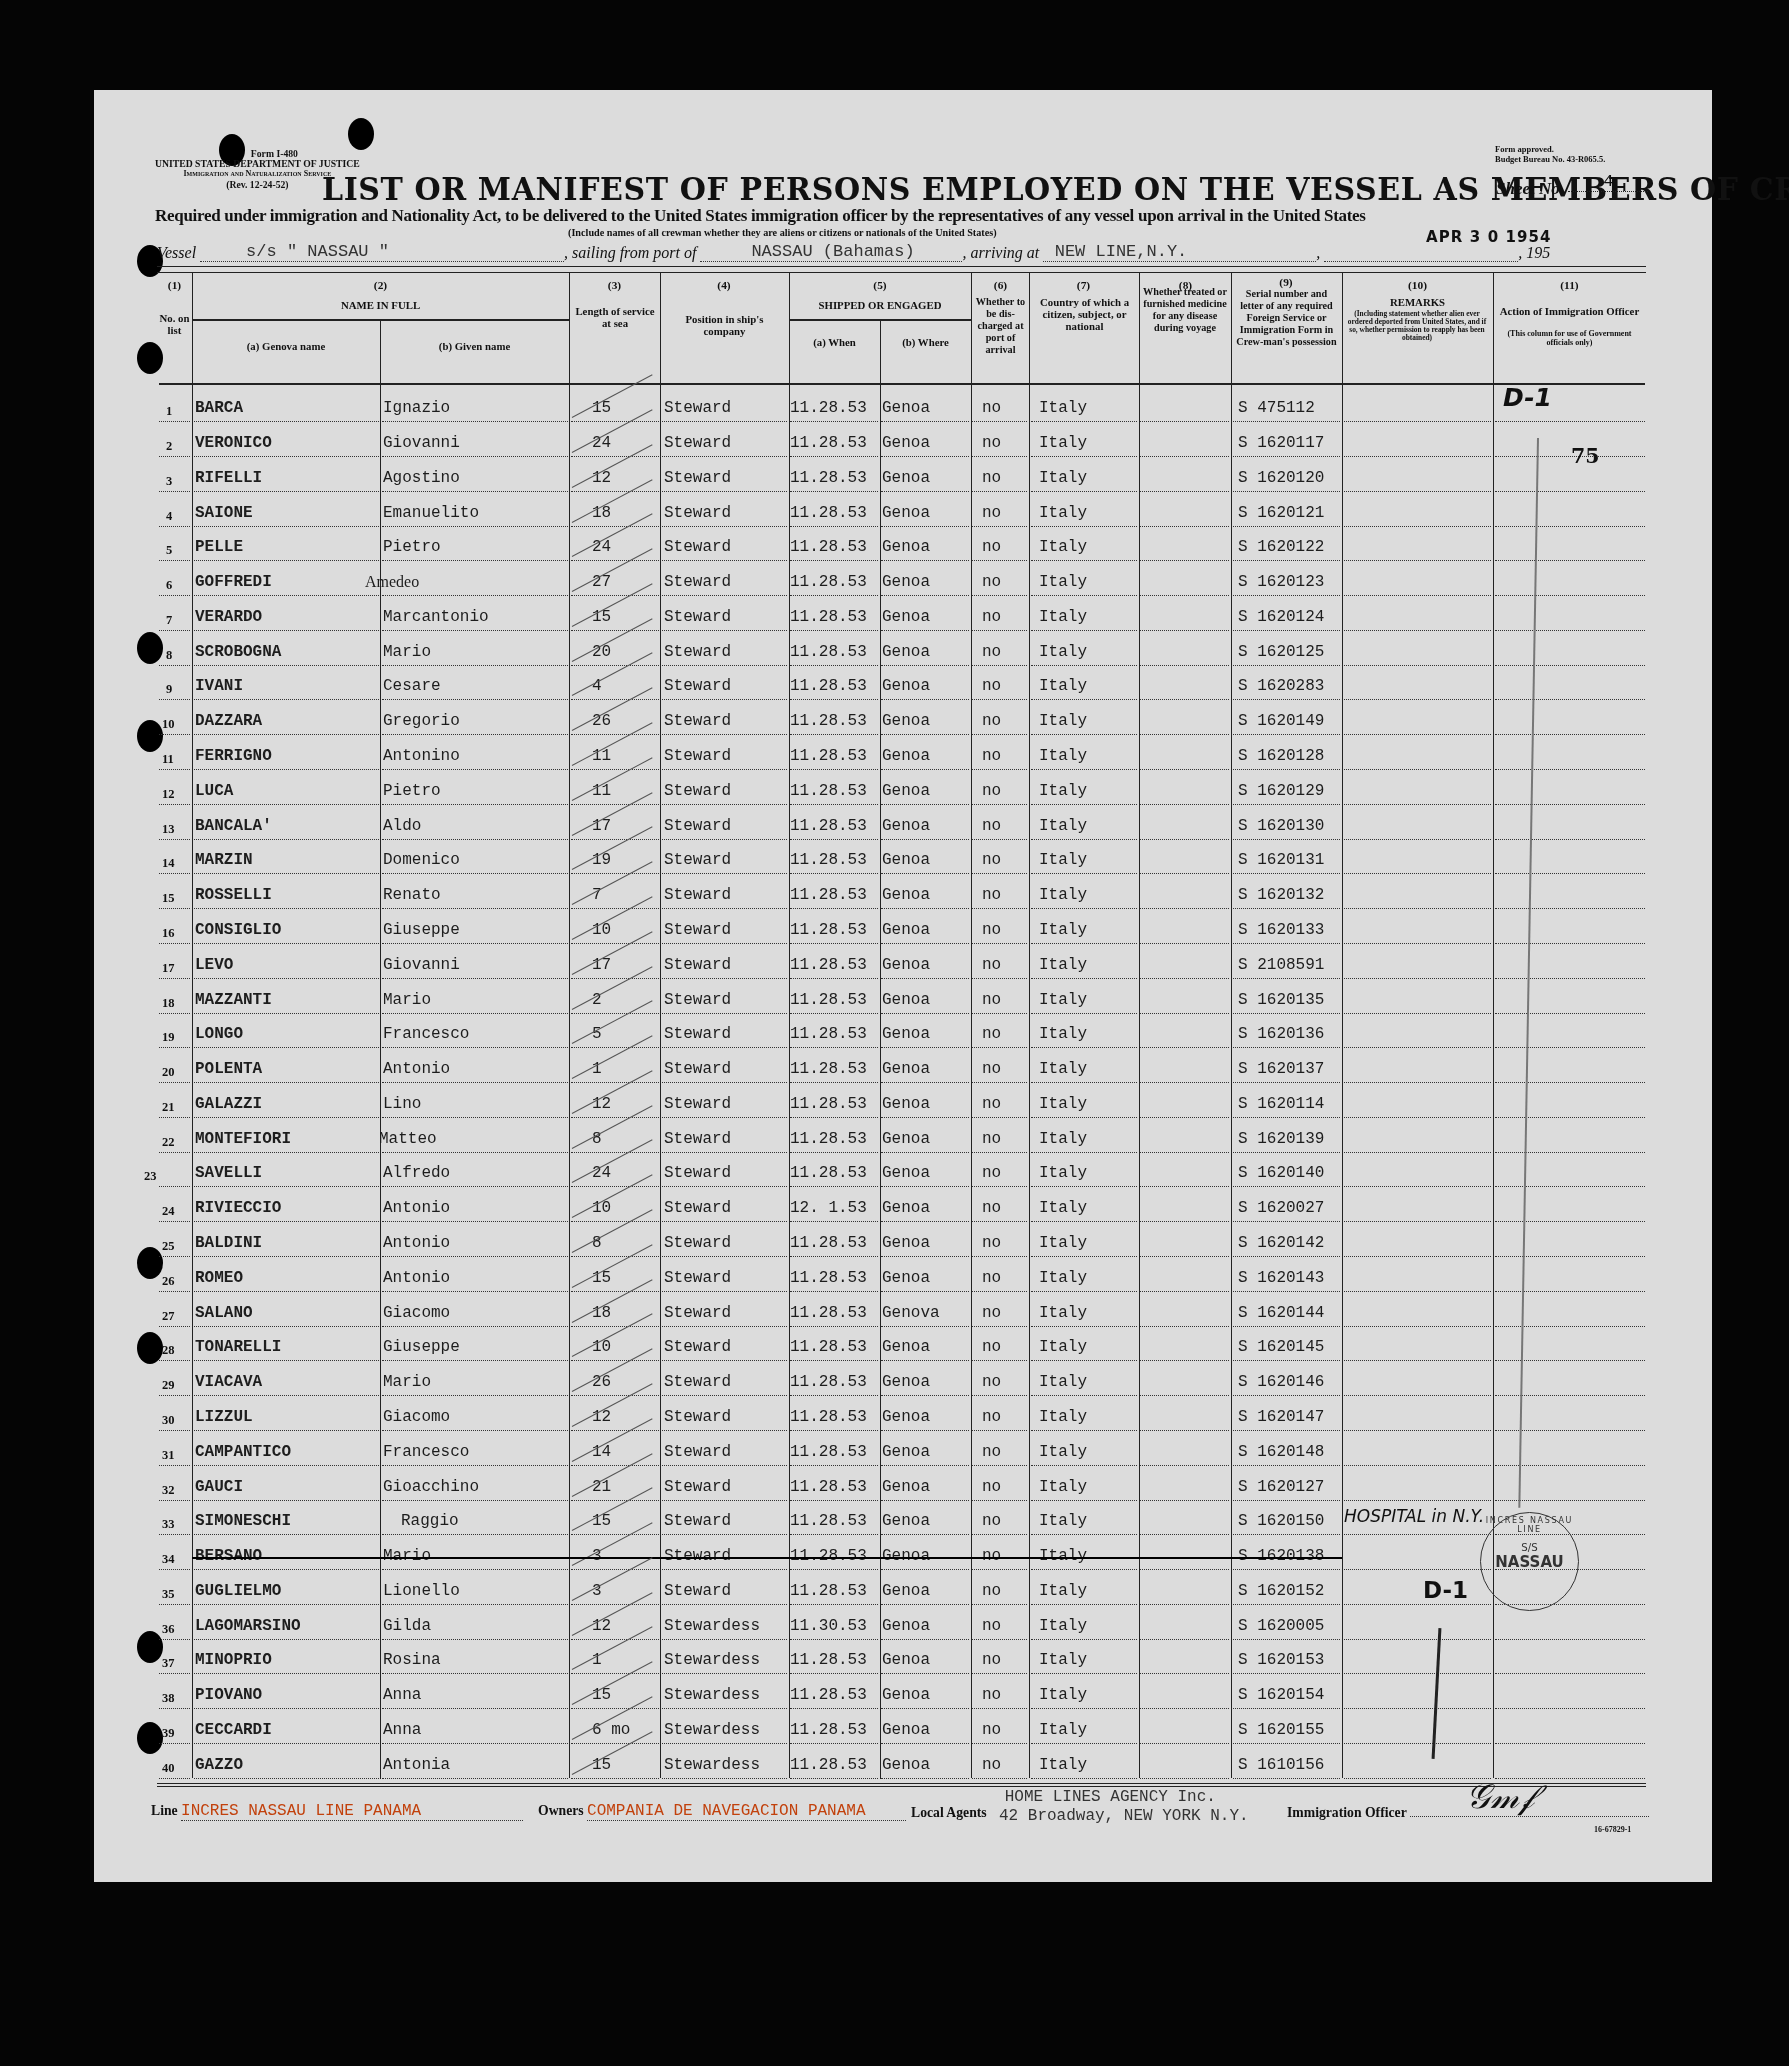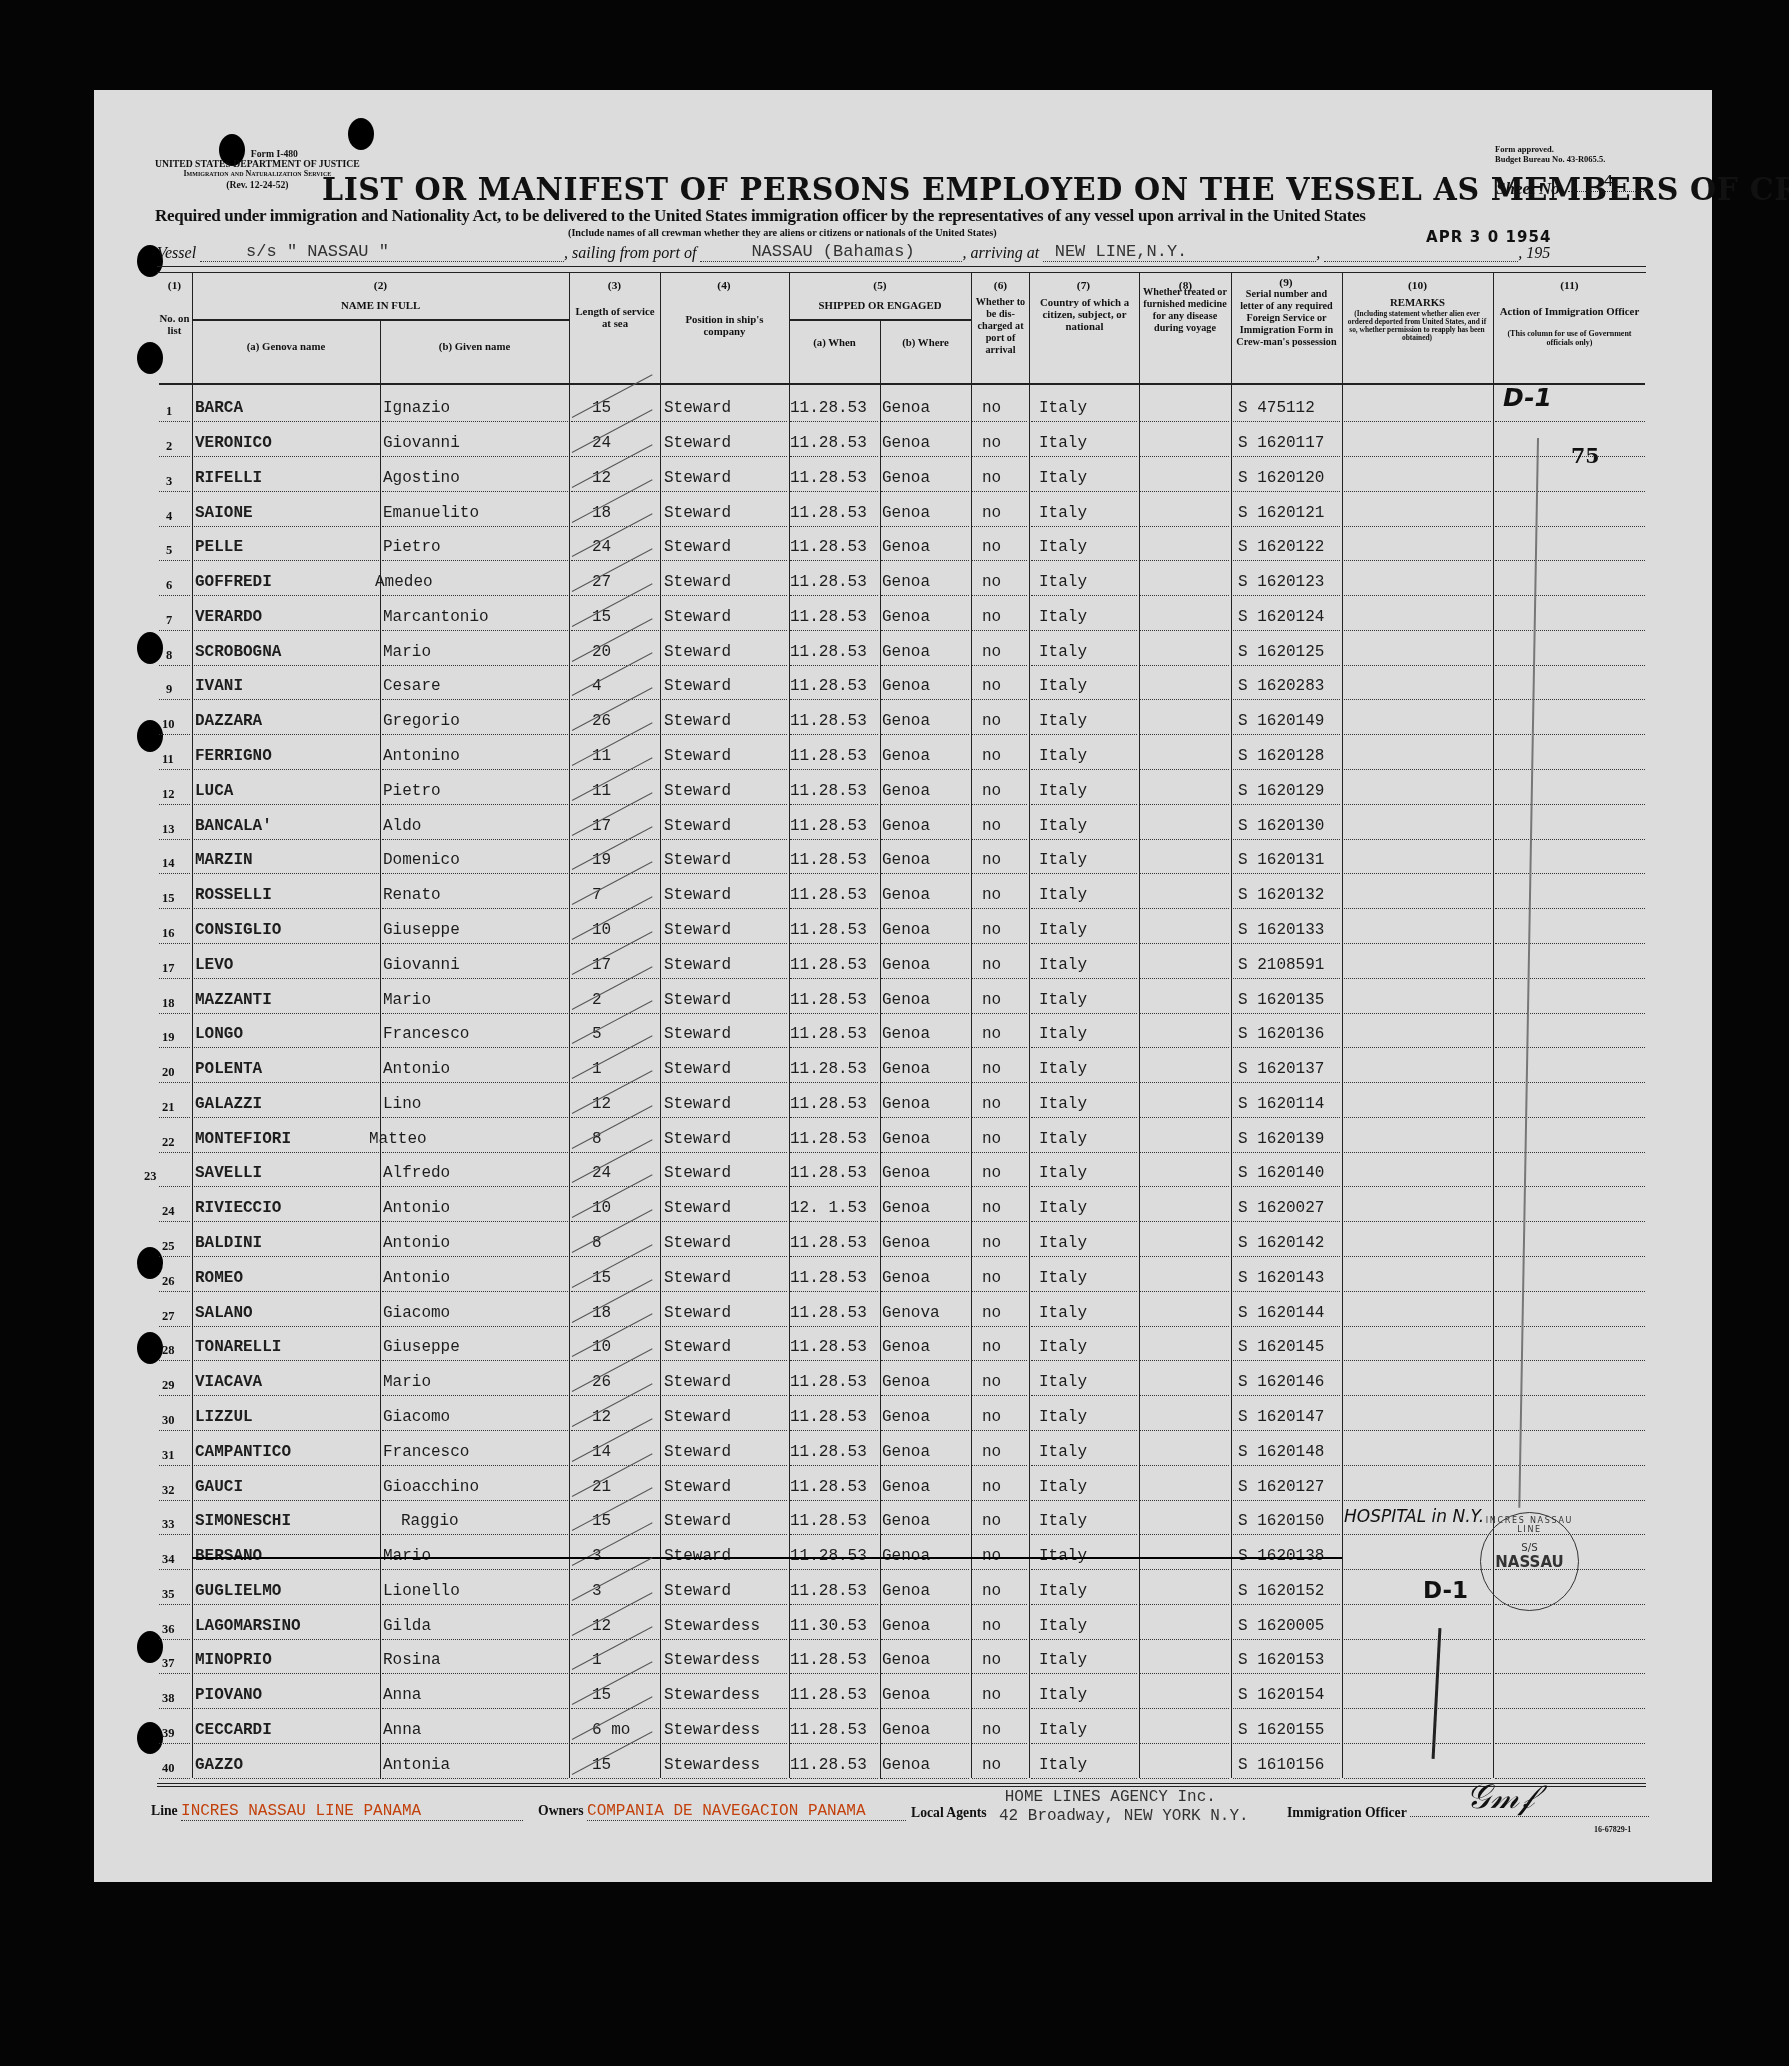--- a/index.html
+++ b/index.html
@@ -280,21 +280,21 @@
       <div class="dots" style="left: 790px; width: 88px;"></div>
       <div class="dots" style="left: 881px; width: 88px;"></div>
       <div class="dots" style="left: 972px; width: 55px;"></div>
       <div class="dots" style="left: 1031px; width: 106px;"></div>
       <div class="dots" style="left: 1140px; width: 89px;"></div>
       <div class="dots" style="left: 1233px; width: 107px;"></div>
       <div class="dots" style="left: 1344px; width: 147px;"></div>
       <div class="dots" style="left: 1495px; width: 150px;"></div>
       <div class="lineno" style="left: 166px; top: 17px;">6</div>
       <div class="cell fam" style="left: 195px;">GOFFREDI</div>
-      <div class="cell" style="left: 375px;">Amedeo</div>
+      <div class="cell" style="left: 365px; font-family: Liberation Serif, serif;">Amedeo</div>
       <div class="cell" style="left: 592px;">27</div>
       <div class="cell" style="left: 664px;">Steward</div>
       <div class="cell" style="left: 790px;">11.28.53</div>
       <div class="cell" style="left: 882px;">Genoa</div>
       <div class="cell" style="left: 982px;">no</div>
       <div class="cell" style="left: 1039px;">Italy</div>
       <div class="cell" style="left: 1144px;"></div>
       <div class="cell" style="left: 1238px;">S 1620123</div>
       <div class="tick" style="left: 572px; top: 30px; width: 91px;"></div>
     </div>
@@ -712,21 +712,21 @@
       <div class="dots" style="left: 790px; width: 88px;"></div>
       <div class="dots" style="left: 881px; width: 88px;"></div>
       <div class="dots" style="left: 972px; width: 55px;"></div>
       <div class="dots" style="left: 1031px; width: 106px;"></div>
       <div class="dots" style="left: 1140px; width: 89px;"></div>
       <div class="dots" style="left: 1233px; width: 107px;"></div>
       <div class="dots" style="left: 1344px; width: 147px;"></div>
       <div class="dots" style="left: 1495px; width: 150px;"></div>
       <div class="lineno" style="left: 162px; top: 17px;">22</div>
       <div class="cell fam" style="left: 195px;">MONTEFIORI</div>
-      <div class="cell" style="left: 369px;">Matteo</div>
+      <div class="cell" style="left: 379px;">Matteo</div>
       <div class="cell" style="left: 592px;">8</div>
       <div class="cell" style="left: 664px;">Steward</div>
       <div class="cell" style="left: 790px;">11.28.53</div>
       <div class="cell" style="left: 882px;">Genoa</div>
       <div class="cell" style="left: 982px;">no</div>
       <div class="cell" style="left: 1039px;">Italy</div>
       <div class="cell" style="left: 1144px;"></div>
       <div class="cell" style="left: 1238px;">S 1620139</div>
       <div class="tick" style="left: 572px; top: 30px; width: 91px;"></div>
     </div>

